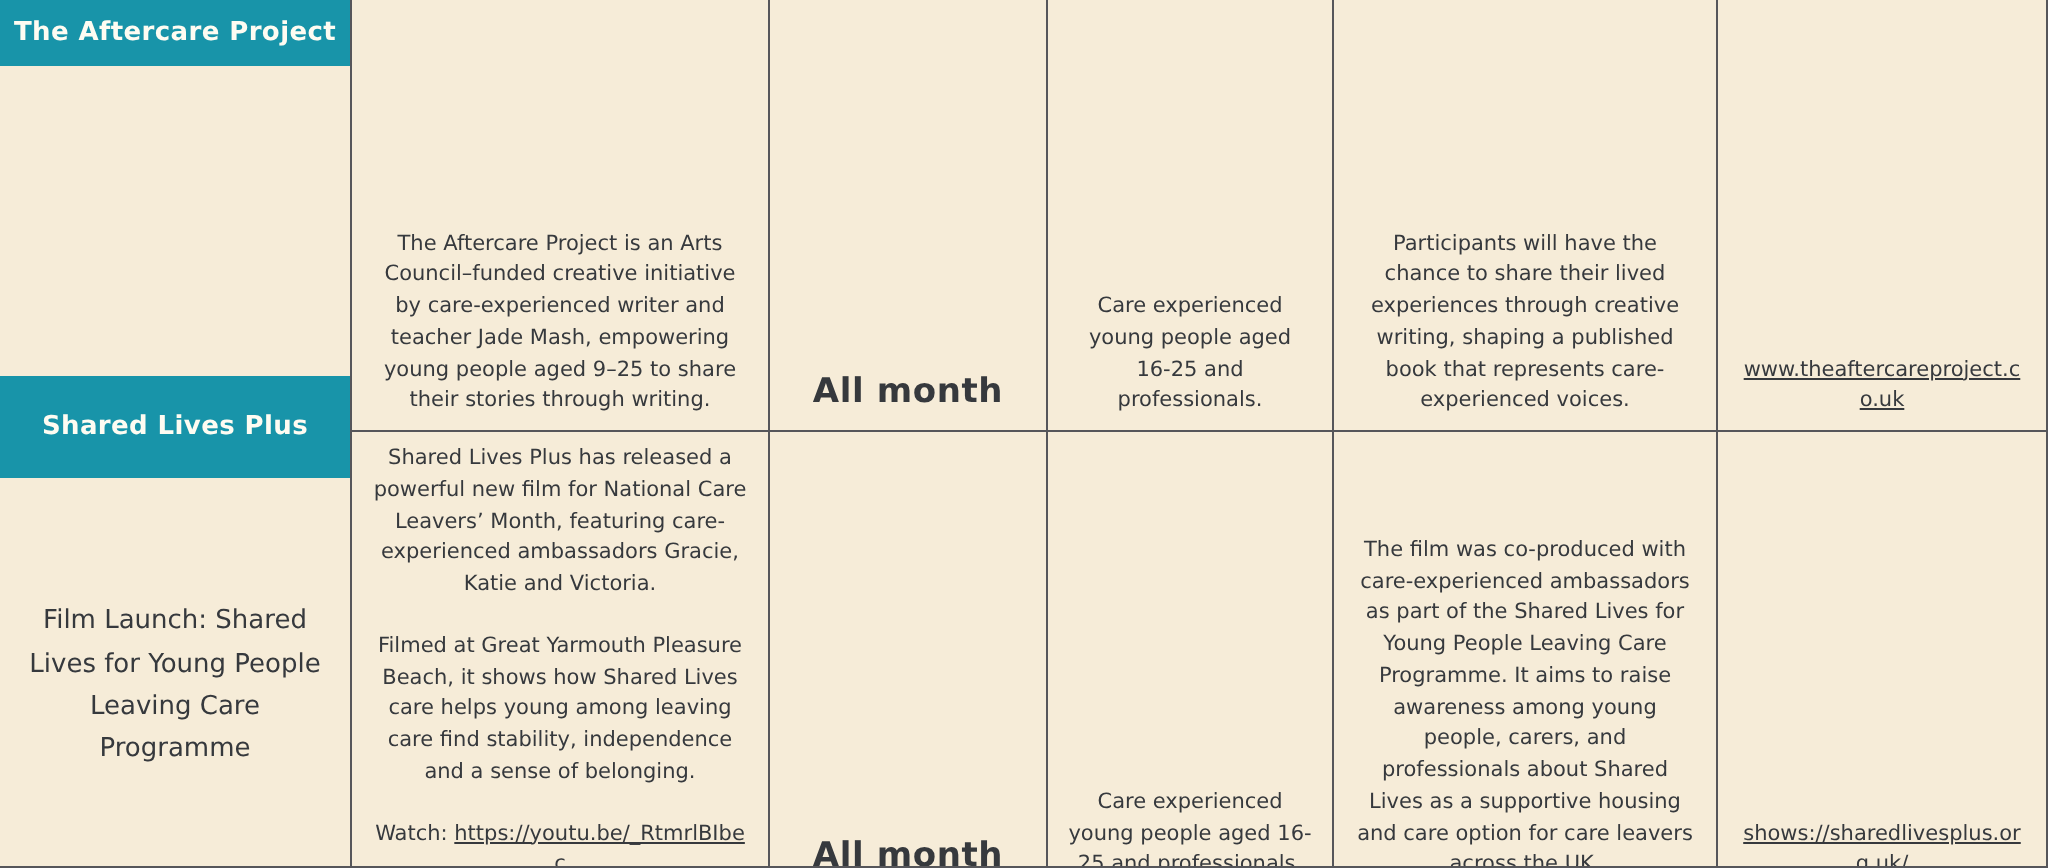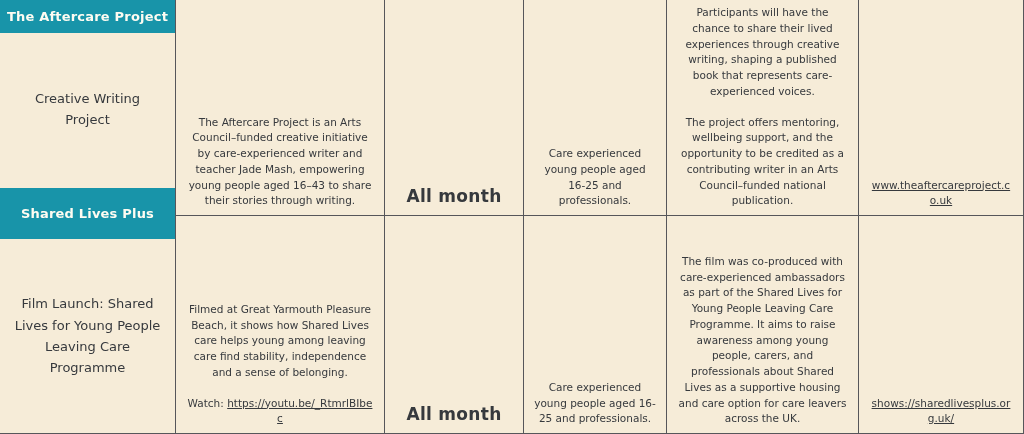--- a/index.html
+++ b/index.html
@@ -98,49 +98,46 @@
 </style>
 </head>
 <body>
 
 <div class="sheet">
 
   <div class="org-col">
     <div class="banner banner-1">
       <span>The Aftercare Project</span>
     </div>
-    <div class="title-block title-1">
-      <span>Creative Writing Project</span>
-    </div>
     <div class="banner banner-2">
       <span>Shared Lives Plus</span>
     </div>
     <div class="title-block title-2">
       <span>Film Launch: Shared Lives for Young People Leaving Care Programme</span>
     </div>
   </div>
 
   <div class="cell r1c2">
-    <p>The Aftercare Project is an Arts Council–funded creative initiative by care-experienced writer and teacher Jade Mash, empowering young people aged 16–43 to share their stories through writing.</p>
+    <p>The Aftercare Project is an Arts Council–funded creative initiative by care-experienced writer and teacher Jade Mash, empowering young people aged 9–25 to share their stories through writing.</p>
   </div>
   <div class="cell date-cell vline r1c3">
     <span>All month</span>
   </div>
   <div class="cell aud-1 vline r1c4">
     <p>Care experienced young people aged 16-25 and professionals.</p>
   </div>
   <div class="cell vline r1c5">
     <p>Participants will have the chance to share their lived experiences through creative writing, shaping a published book that represents care-experienced voices.</p>
-    <p>The project offers mentoring, wellbeing support, and the opportunity to be credited as a contributing writer in an Arts Council–funded national publication.</p>
   </div>
   <div class="cell links-cell vline r1c6">
     <a href="#">www.theaftercareproject.co.uk</a>
   </div>
 
   <div class="cell row2 r2c2">
+    <p>Shared Lives Plus has released a powerful new film for National Care Leavers’ Month, featuring care-experienced ambassadors Gracie, Katie and Victoria.</p>
     <p>Filmed at Great Yarmouth Pleasure Beach, it shows how Shared Lives care helps young among leaving care find stability, independence and a sense of belonging.</p>
     <p>
       <span>Watch: </span><a href="#">https://youtu.be/_RtmrlBIbec</a>
     </p>
   </div>
   <div class="cell date-cell vline row2 r2c3">
     <span>All month</span>
   </div>
   <div class="cell aud-2 vline row2 r2c4">
     <p>Care experienced young people aged 16-25 and professionals.</p>

